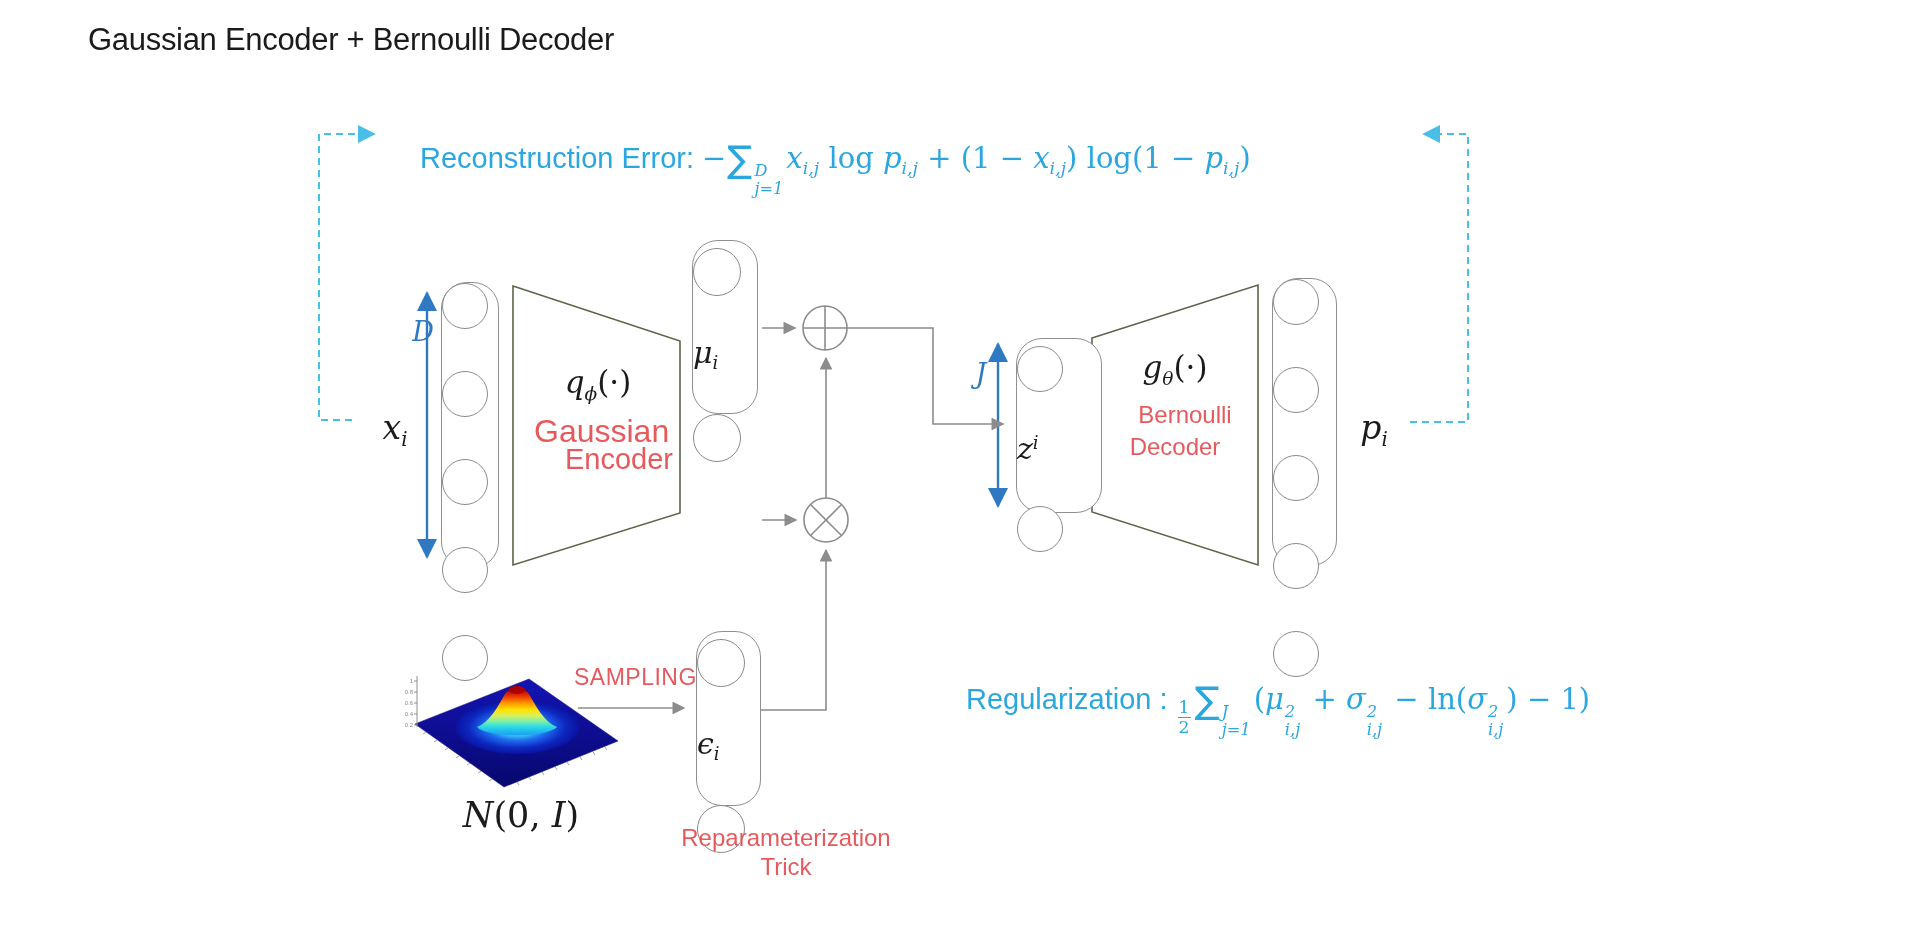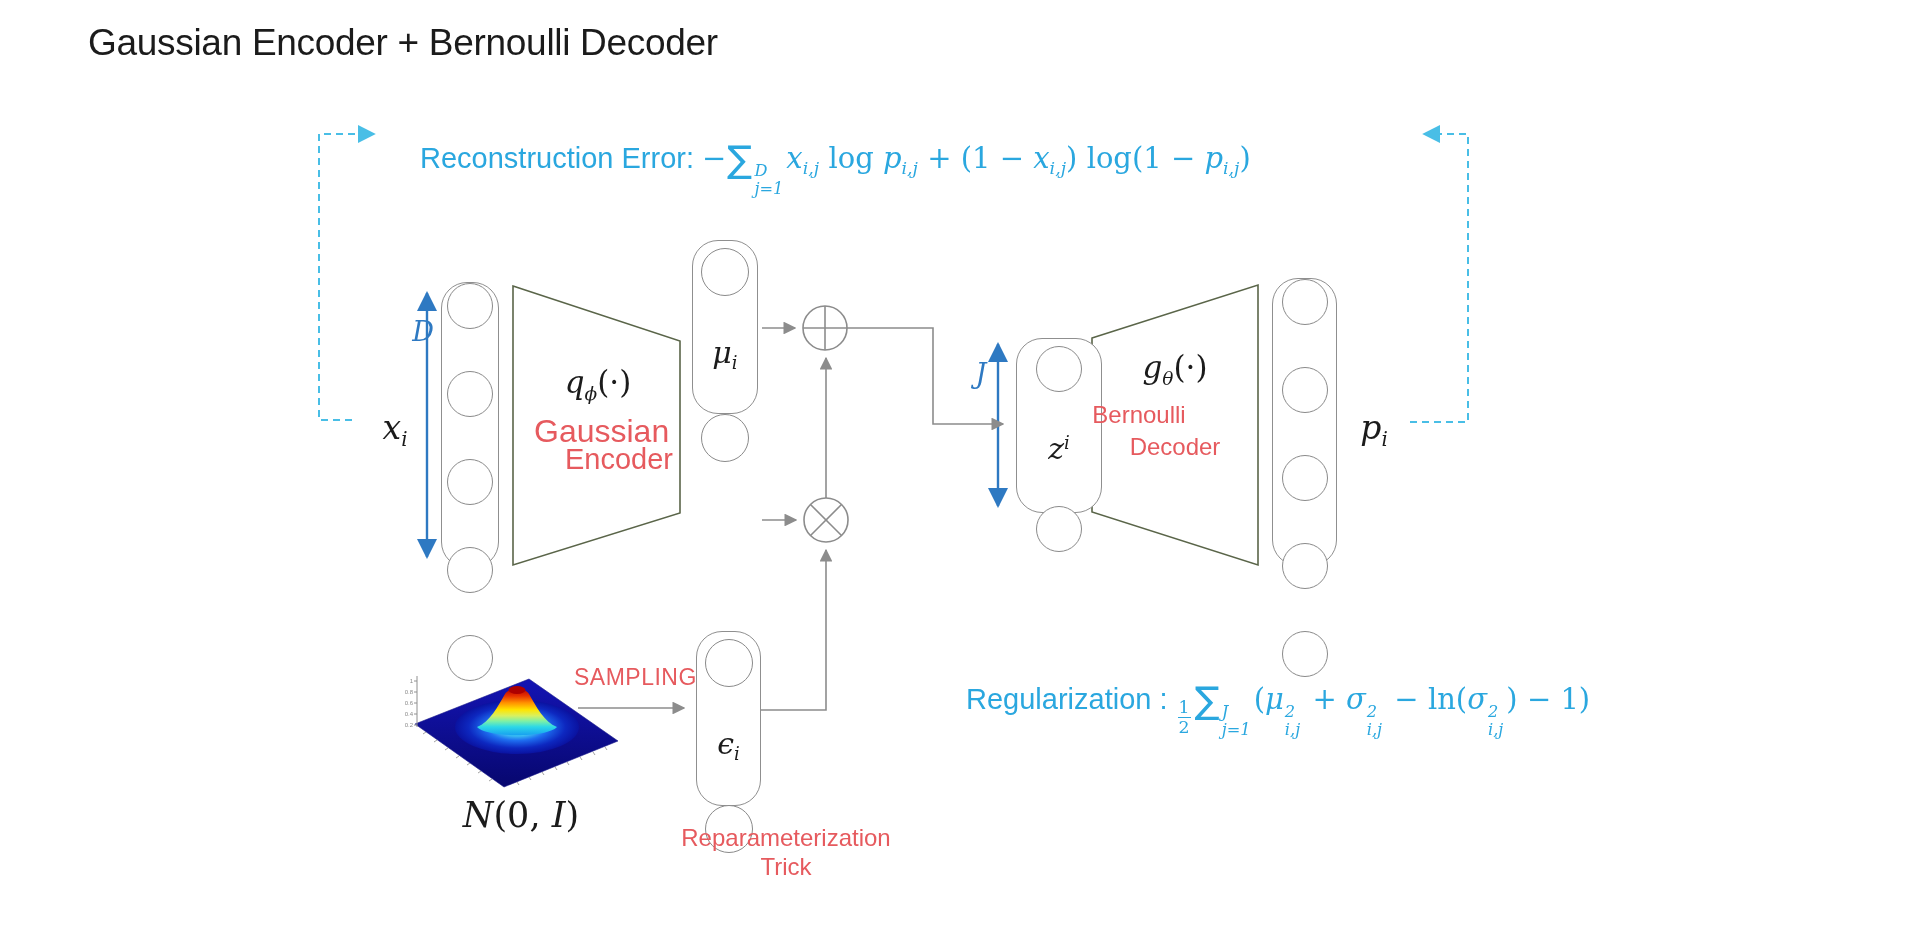--- a/index.html
+++ b/index.html
@@ -1,40 +1,40 @@
 <!DOCTYPE html>
 <html style="--formula_blue: #2AA7DF; --label_red: #E65A5E; --arrow_blue: #2E79C2; --dashed_cyan: #49BEE6; --line_gray: #8C8C8C; --trapezoid_green: #5A6549; --node_gray: #8F8F8F; --text_black: #1B1B1B;"><head>
 <meta charset="utf-8">
 <style>
   html,body{margin:0;padding:0;background:#fff;}
   .canvas{position:relative;width:1920px;height:925px;background:#fff;overflow:hidden;
           font-family:"Liberation Sans",sans-serif;color:var(--text_black,#1b1b1b);}
   .layer{position:absolute;left:0;top:0;width:1920px;height:925px;}
   .abs{position:absolute;}
-  .title{position:absolute;left:88px;top:22px;font-size:37px;letter-spacing:-0.3px;color:var(--text_black,#161616);}
+  .title{position:absolute;left:88px;top:22px;font-size:31px;letter-spacing:-0.3px;color:var(--text_black,#161616);}
   .formula{position:absolute;white-space:nowrap;color:var(--formula_blue,#2aa7df);font-size:29px;font-family:"DejaVu Serif",serif;}
   .math{font-family:"DejaVu Serif",serif;color:var(--text_black,#1b1b1b);}
   .blue-math{color:var(--arrow_blue,#2e79c2);}
   .red-label{color:var(--label_red,#e65a5e);font-family:"Liberation Sans",sans-serif;}
   .center{text-align:center;}
   
   .tk-word{font-family:"Liberation Sans",sans-serif;}
   .tk-mn{font-family:"DejaVu Serif",serif;}
   .tk-mi{font-family:"DejaVu Serif",serif;font-style:italic;}
   .tk-sub{font-family:"DejaVu Serif",serif;font-style:italic;font-size:.6em;vertical-align:-.35em;}
   .tk-sup{font-family:"DejaVu Serif",serif;font-style:italic;font-size:.6em;vertical-align:.55em;}
   .tk-big{font-family:"DejaVu Sans",sans-serif;font-size:1.28em;vertical-align:-.12em;margin:0 1px;}
   .ss{display:inline-flex;flex-direction:column;align-items:flex-start;font-size:.56em;line-height:1.12;
       vertical-align:-.5em;font-style:italic;font-family:"DejaVu Serif",serif;margin:0 3px 0 1px;}
   .frac{display:inline-flex;flex-direction:column;align-items:center;font-size:.6em;line-height:1.12;
       vertical-align:-.25em;font-family:"DejaVu Serif",serif;margin:0 3px 0 2px;}
   .frac .den{border-top:1.5px solid currentColor;padding:0 1px;}
   
   .col{position:absolute;border:1.6px solid var(--node_gray,#8f8f8f);border-radius:26px;background:#fff;
-       display:flex;flex-direction:column;align-items:center;box-sizing:border-box;gap:42px;}
+       display:flex;flex-direction:column;box-sizing:border-box;gap:42px;}
   .col.even{justify-content:space-evenly;}
   .col.lbl{justify-content:space-between;padding:7px 0;}
   .node{border:1.4px solid #8a8a8a;border-radius:50%;background:#fff;flex:none;box-sizing:border-box;}
   .node-label{font-size:30px;line-height:1;}
   .side-label{font-size:33px;}
   
   .trap{fill:#fff;stroke:var(--trapezoid_green,#5a6549);stroke-width:1.6;}
   .gline{stroke:var(--line_gray,#8c8c8c);stroke-width:1.6;fill:none;}
   .bline{stroke:var(--arrow_blue,#2e79c2);stroke-width:2.4;fill:none;}
   .cdash{stroke:var(--dashed_cyan,#49bee6);stroke-width:2;fill:none;stroke-dasharray:7 5;}
@@ -201,21 +201,21 @@
   </div>
 
   <div class="abs math blue-math center" style="left:966px;top:358px;width:30px;font-size:27px;"><span class="tk-mi">J</span></div>
   <div class="col lbl" style="left:1016px;top:338px;width:86px;height:175px;">
     <div class="node" style="width:46px;height:46px;"></div>
     <div class="math node-label"><span class="tk-mi">z</span><span class="tk-sup">i</span></div>
     <div class="node" style="width:46px;height:46px;"></div>
   </div>
 
   <div class="abs math center" style="left:1106px;top:349px;width:138px;font-size:31px;"><span class="tk-mi">g</span><span class="tk-sub">θ</span><span class="tk-mn">(·)</span></div>
-  <div class="abs red-label center" style="left:1070px;top:401px;width:138px;font-size:24px;">Bernoulli</div>
+  <div class="abs red-label center" style="left:1116px;top:401px;width:138px;font-size:24px;">Bernoulli</div>
   <div class="abs red-label center" style="left:1106px;top:433px;width:138px;font-size:24px;">Decoder</div>
 
   <div class="col even" style="left:1272px;top:278px;width:65px;height:288px;">
     <div class="node" style="width:46px;height:46px;"></div>
     <div class="node" style="width:46px;height:46px;"></div>
     <div class="node" style="width:46px;height:46px;"></div>
     <div class="node" style="width:46px;height:46px;"></div>
     <div class="node" style="width:46px;height:46px;"></div>
   </div>
   <div class="abs math side-label center" style="left:1344px;top:408px;width:60px;"><span class="tk-mi">p</span><span class="tk-sub">i</span></div>

